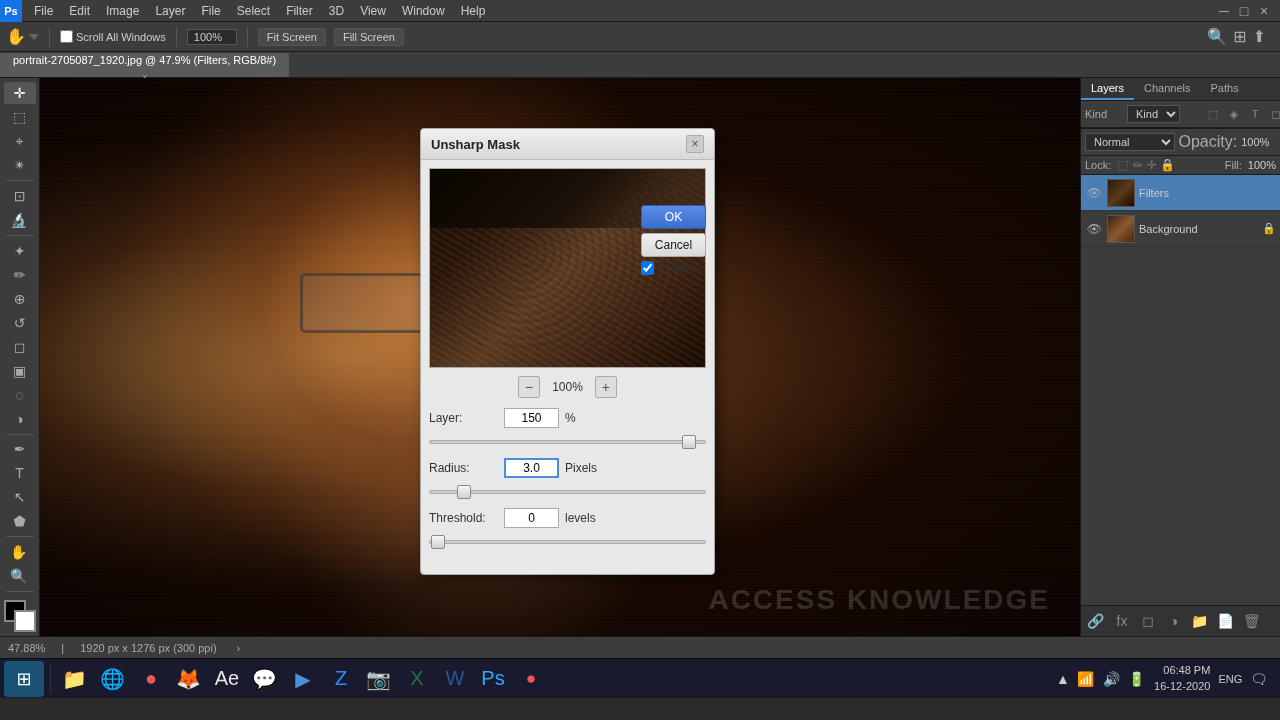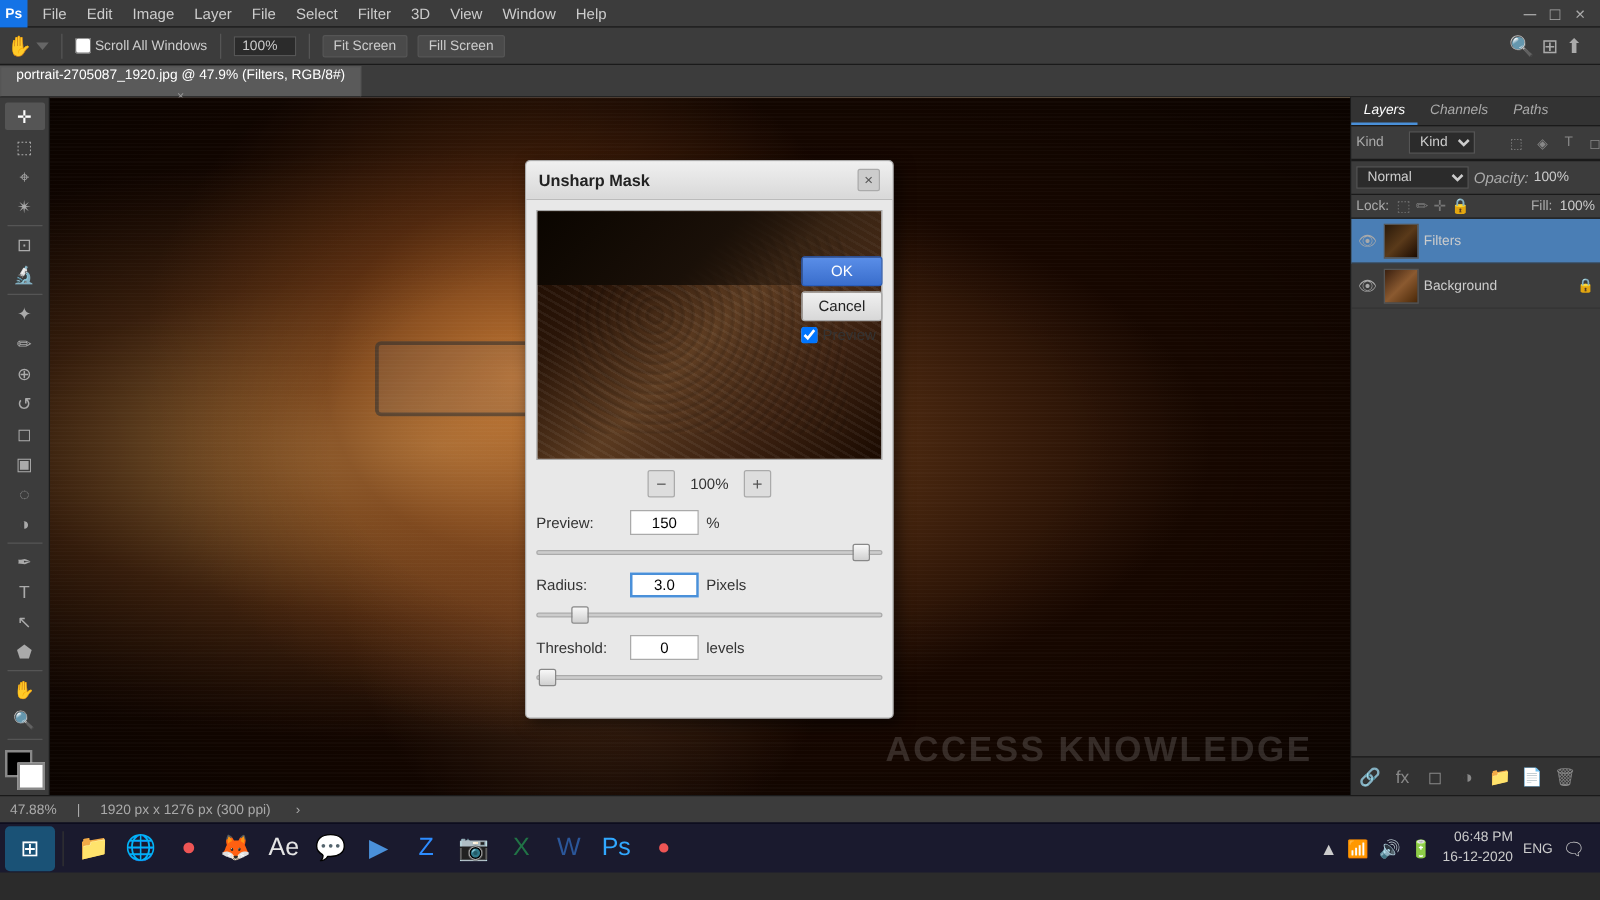--- a/index.html
+++ b/index.html
@@ -187,21 +187,20 @@
       background: #3c3c3c;
       border-left: 1px solid #1a1a1a;
       display: flex;
       flex-direction: column;
       flex-shrink: 0;
     }
     #right-panel-tabs {
       display: flex;
       background: #333;
       border-bottom: 1px solid #1a1a1a;
-      font-style: italic;
     }
     .right-tab {
       padding: 4px 10px;
       font-size: 11px;
       cursor: pointer;
       color: #aaa;
       border-bottom: 2px solid transparent;
     }
     .right-tab.active {
       color: #fff;
@@ -252,23 +251,22 @@
     }
     .blend-select {
       width: 90px;
       background: #2b2b2b;
       border: 1px solid #555;
       color: #ccc;
       font-size: 11px;
       padding: 1px 4px;
     }
     .opacity-label {
-      font-size: 12px;
+      font-size: 16px;
       color: #aaa;
-      font-style: italic;
     }
     .opacity-val {
       font-size: 11px;
       color: #ccc;
       width: 35px;
     }
     #lock-row {
       display: flex;
       align-items: center;
       padding: 2px 4px;
@@ -809,21 +807,21 @@
         <div class="dialog-buttons">
           <button class="dialog-btn ok-btn">OK</button>
           <button class="dialog-btn">Cancel</button>
           <div class="preview-checkbox">
             <input type="checkbox" checked="" style="">
             <span>Preview</span>
           </div>
         </div>
 
         <div class="dialog-row">
-          <span class="dialog-label">Preview:</span>
+          <span class="dialog-label">Layer:</span>
           <input type="text" class="dialog-input normal" value="150" style="">
           <span class="dialog-unit">%</span>
         </div>
 
         <div class="dialog-slider-row">
           <div class="dialog-slider-track"></div>
           <div class="dialog-slider-thumb" style="right: 10px;"></div>
         </div>
 
         <div class="dialog-row">

